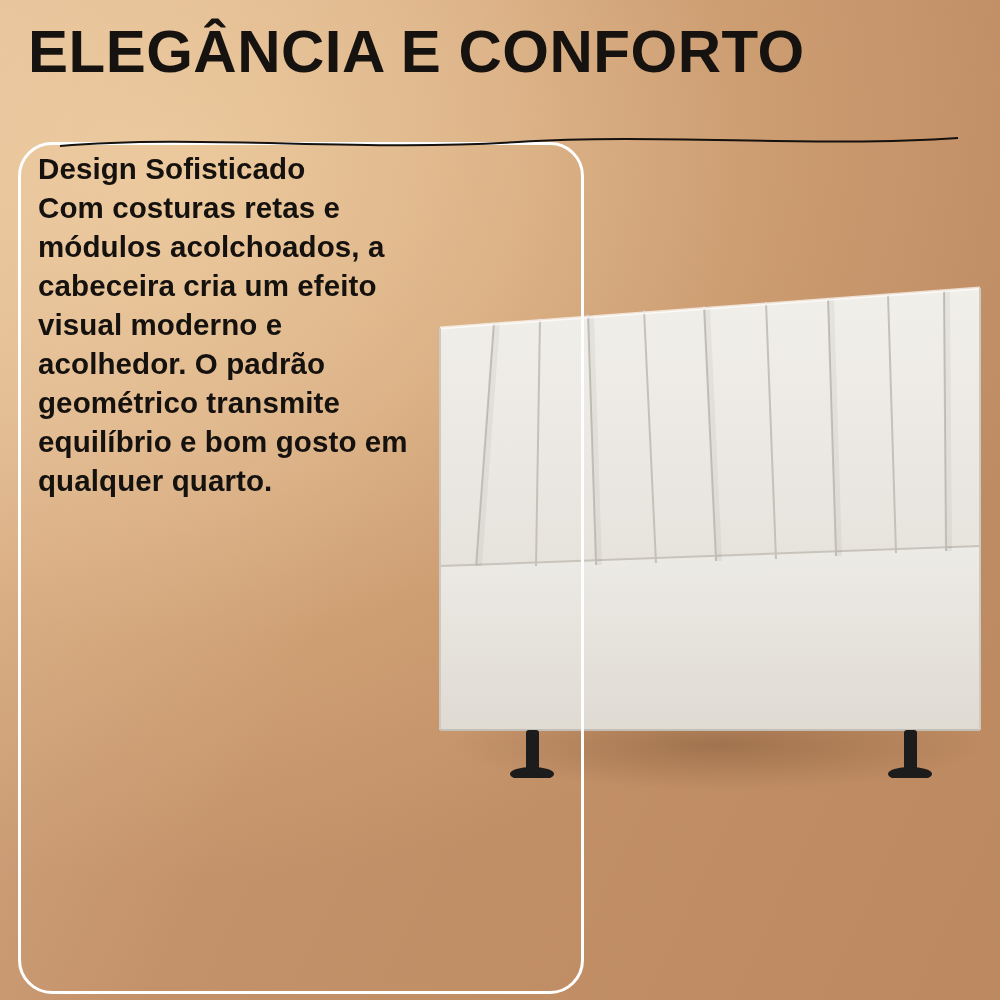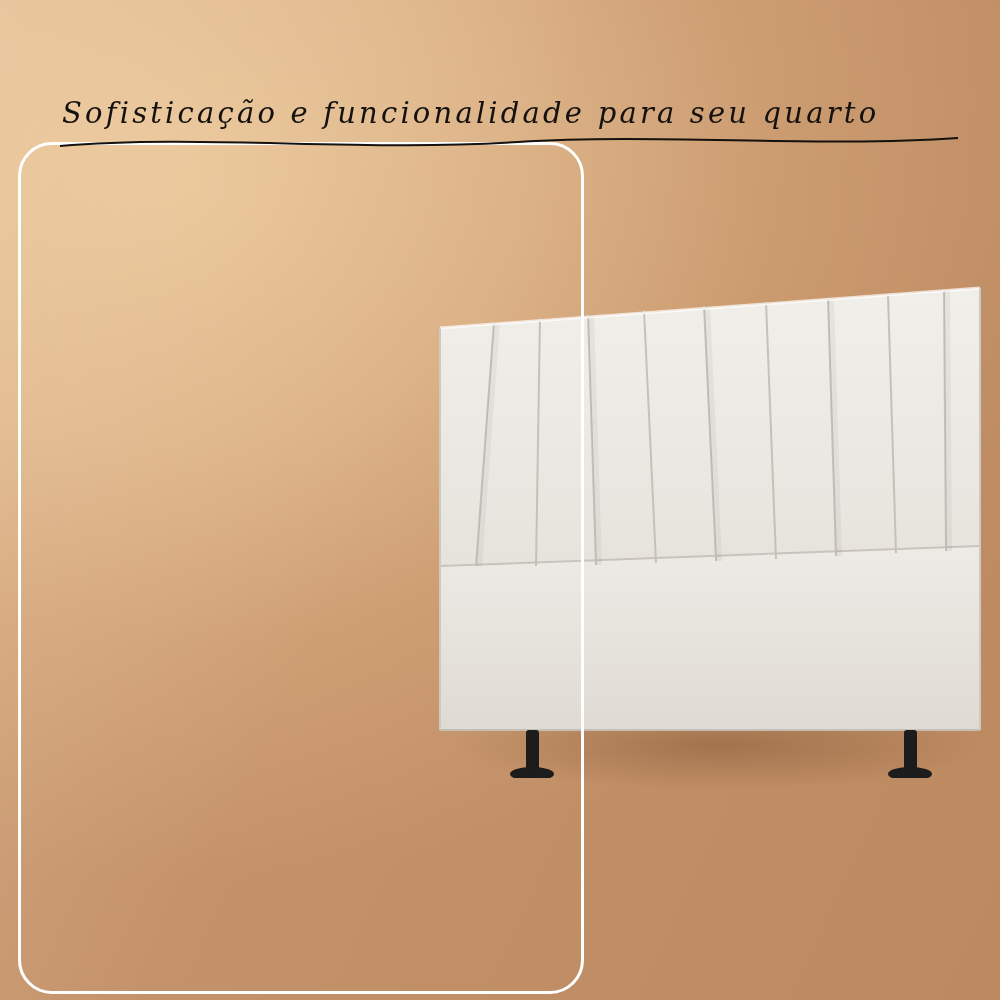--- a/index.html
+++ b/index.html
@@ -116,22 +116,22 @@
     height: 90px;
     background: radial-gradient(ellipse at center, rgba(90,55,25,0.30) 0%, rgba(90,55,25,0.0) 70%);
     z-index: 1;
   }
 </style>
 </head>
 <body>
 
 <div id="poster">
 
-
-  <div class="subheadline">Sofisticação e funcionalidade para seu quarto</div>
+  <div class="headline">ELEGÂNCIA E CONFORTO</div>
+
 
   <svg class="subline-swash" viewBox="0 0 916 20" preserveAspectRatio="none">
     <path d="M2,14 C140,2 300,20 460,10 C600,1 760,16 900,6" fill="none" stroke="#14110e" stroke-width="2"></path>
   </svg>
 
   <div class="text-panel"></div>
 
   <div class="shadow"></div>
 
   <svg class="product" viewBox="0 0 556 500" preserveAspectRatio="none">
@@ -183,16 +183,25 @@
 
     <g fill="#1c1c1c">
       <rect x="94" y="452" width="13" height="42" rx="3"></rect>
       <ellipse cx="100" cy="496" rx="22" ry="7"></ellipse>
       <rect x="472" y="452" width="13" height="42" rx="3"></rect>
       <ellipse cx="478" cy="496" rx="22" ry="7"></ellipse>
     </g>
   </svg>
 
   <div class="text-content">
+    <div class="block"><span>Design Sofisticado</span>
+<span>Com costuras retas e
+módulos acolchoados, a
+cabeceira cria um efeito
+visual moderno e
+acolhedor. O padrão
+geométrico transmite
+equilíbrio e bom gosto em
+qualquer quarto.</span></div>
 
   </div>
 
 </div>
 
 </body></html>

